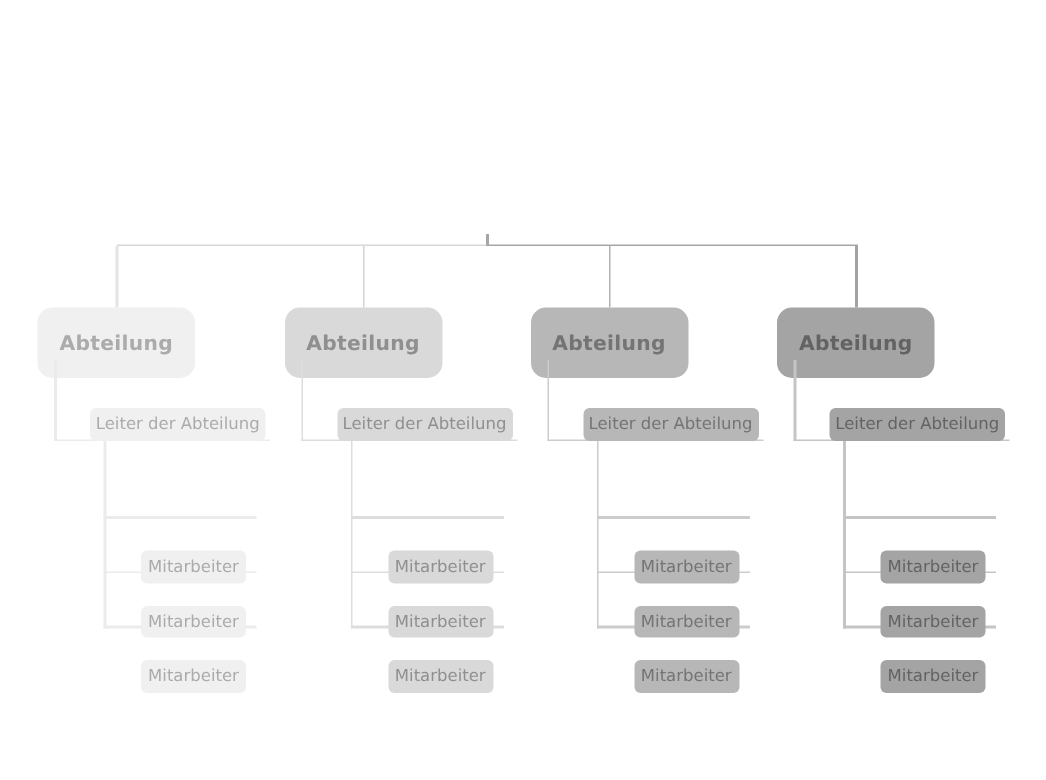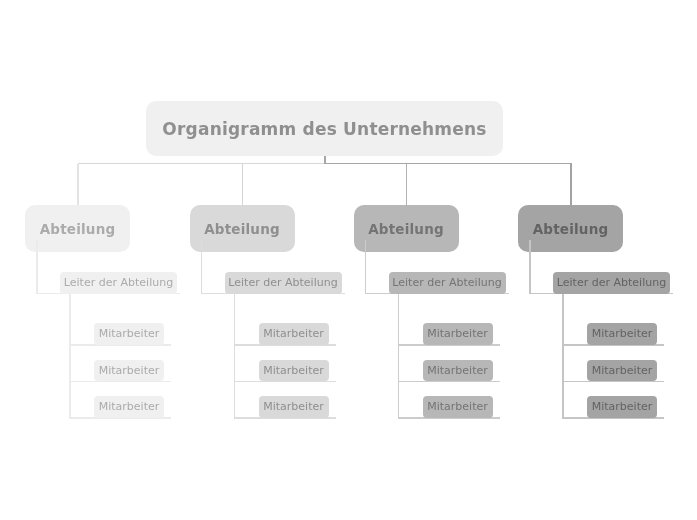--- a/index.html
+++ b/index.html
@@ -38,32 +38,31 @@
   .leader-box{
     position:absolute;left:35px;top:272px;width:117px;height:21.5px;border-radius:4px;
     display:flex;align-items:center;justify-content:center;font-size:11px;
   }
   .l2-v{left:44px;top:293.5px;height:125px;}
   .stub-0{left:44px;top:344px;width:102px;}
   .stub-1{left:44px;top:380.5px;width:102px;}
   .stub-2{left:44px;top:417px;width:102px;}
   .emp-box{
     position:absolute;left:69px;width:70px;height:21.5px;border-radius:4px;
-    display:flex;align-items:center;justify-content:center;font-size:11px;
+    display:flex;align-items:center;justify-content:center;font-size:11px;margin-top:44px;
   }
   .emp-0{top:323px;}
   .emp-1{top:359.5px;}
   .emp-2{top:396px;}
 </style>
 </head>
 <body>
 
 <div id="stage" style="background: rgb(255, 255, 255);">
 
-  <div class="title-box" style="background: rgb(240, 240, 240); color: rgb(143, 143, 143);">Organigramm des Unternehmens</div>
 
   <div class="vline t-stub" style="background: rgb(166, 166, 166);"></div>
   <div class="hline t-hleft" style="background: rgb(216, 216, 216);"></div>
   <div class="hline t-hright" style="background: rgb(166, 166, 166);"></div>
 
   <div class="column col-0">
     <div class="vline drop" style="background: rgb(228, 228, 228);"></div>
     <div class="dept-box" style="background: rgb(240, 240, 240); color: rgb(171, 171, 171);">Abteilung</div>
     <div class="vline elbow-v" style="background: rgb(235, 235, 235);"></div>
     <div class="hline leader-underline" style="background: rgb(235, 235, 235);"></div>

